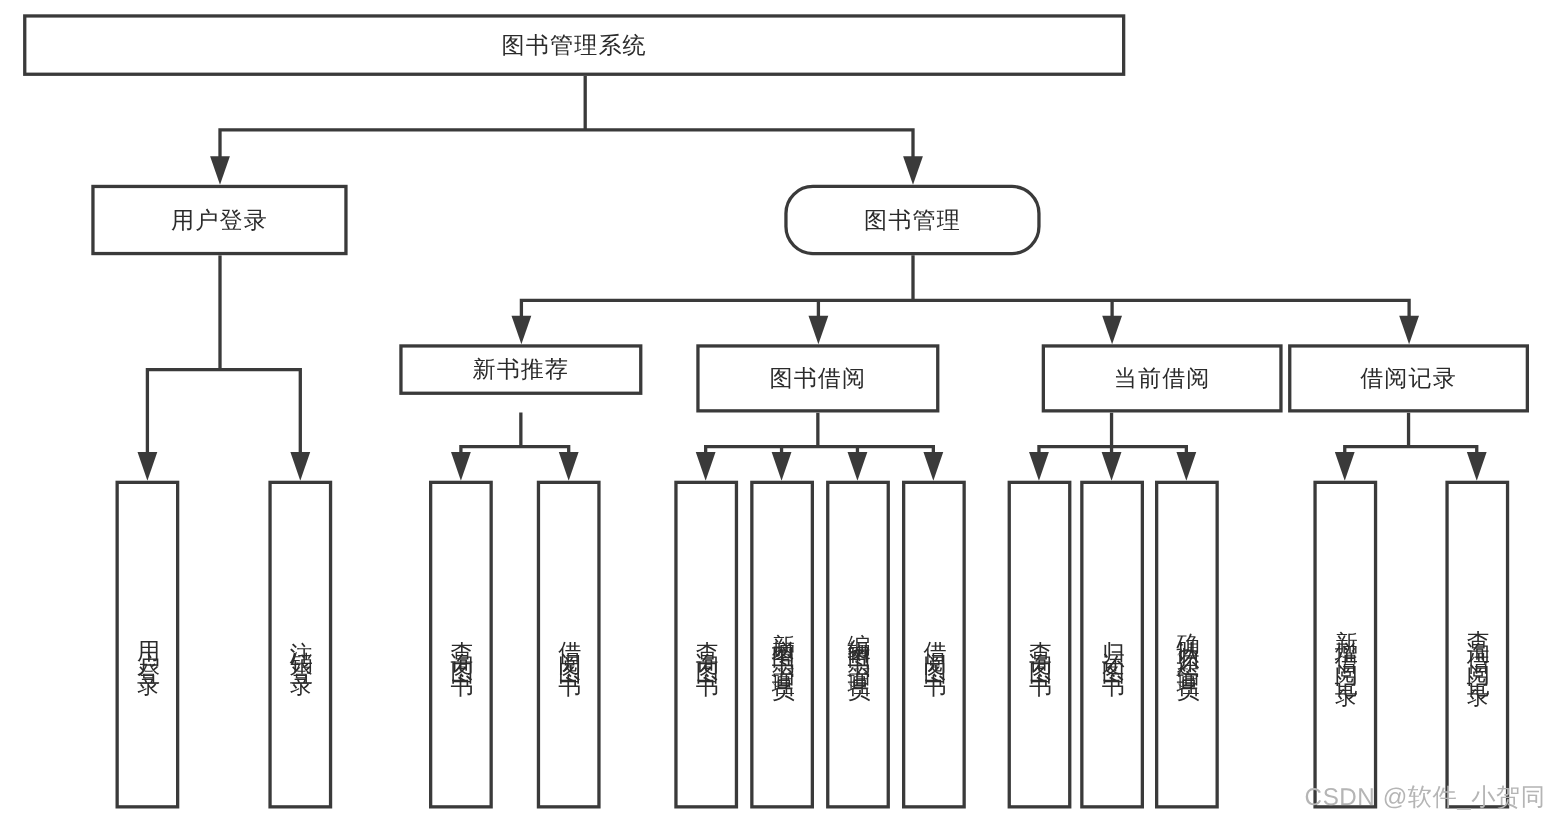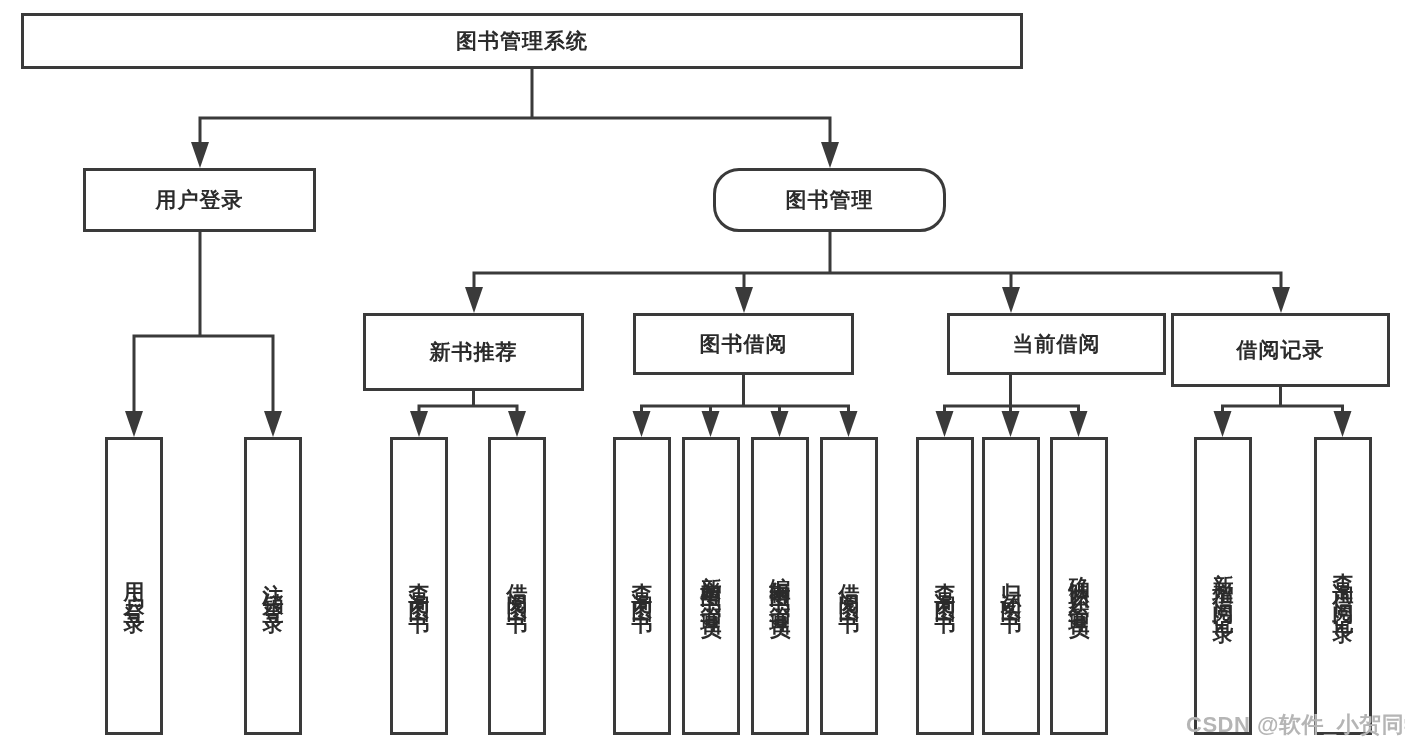--- a/index.html
+++ b/index.html
@@ -1,38 +1,38 @@
 <!DOCTYPE html>
 <html><head>
 <meta charset="utf-8">
 <style>
   html,body { margin:0; padding:0; background:#ffffff; }
   .canvas {
     position:relative; width:1405px; height:747px; background:#ffffff;
-    font-family:"Liberation Sans","DejaVu Sans",sans-serif; overflow:hidden;font-weight:bold;
+    font-family:"Liberation Sans","DejaVu Sans",sans-serif; overflow:hidden;
   }
   .connectors { position:absolute; left:0; top:0; z-index:1; }
   .box {
     position:absolute; background:#ffffff; border:3px solid #3a3a3a;
     box-sizing:border-box; display:flex; align-items:center; justify-content:center;
     color:#2b2b2b; font-size:21px; z-index:2; letter-spacing:1px;
   }
   .vbox span {
     writing-mode:vertical-rl; text-orientation:mixed;
     letter-spacing:10px; white-space:nowrap;
   }
   .vbox.tight span { letter-spacing:6px; }
   
   .n-root   { left:21px;   top:13px;  width:1002px; height:56px; }
   .n-login  { left:83px;   top:168px; width:233px;  height:64px; }
   .n-mgmt   { left:713px;  top:168px; width:233px;  height:64px;border-radius:26px; }
-  .n-rec    { left:363px;  top:313px; width:221px;  height:78px; }
+  .n-rec    { left:363px;  top:313px; width:221px;  height:46px; }
   .n-borrow { left:633px;  top:313px; width:221px;  height:62px; }
   .n-cur    { left:947px;  top:313px; width:219px;  height:62px; }
-  .n-hist   { left:1171px; top:313px; width:219px;  height:74px; }
+  .n-hist   { left:1171px; top:313px; width:219px;  height:62px; }
   .leaf     { top:437px; width:58px; height:298px; }
   .l1  { left:105px; }  .l2  { left:244px; }
   .l3  { left:390px; }  .l4  { left:488px; }
   .l5  { left:613px; }  .l6  { left:682px; }
   .l7  { left:751px; }  .l8  { left:820px; }
   .l9  { left:916px; }  .l10 { left:982px; }  .l11 { left:1050px; }
   .l12 { left:1194px; } .l13 { left:1314px; }
   .watermark {
     position:absolute; left:1186px; top:710px; z-index:5;
     color:#b5b5b5; font-size:22px; letter-spacing:0.5px; white-space:nowrap;

